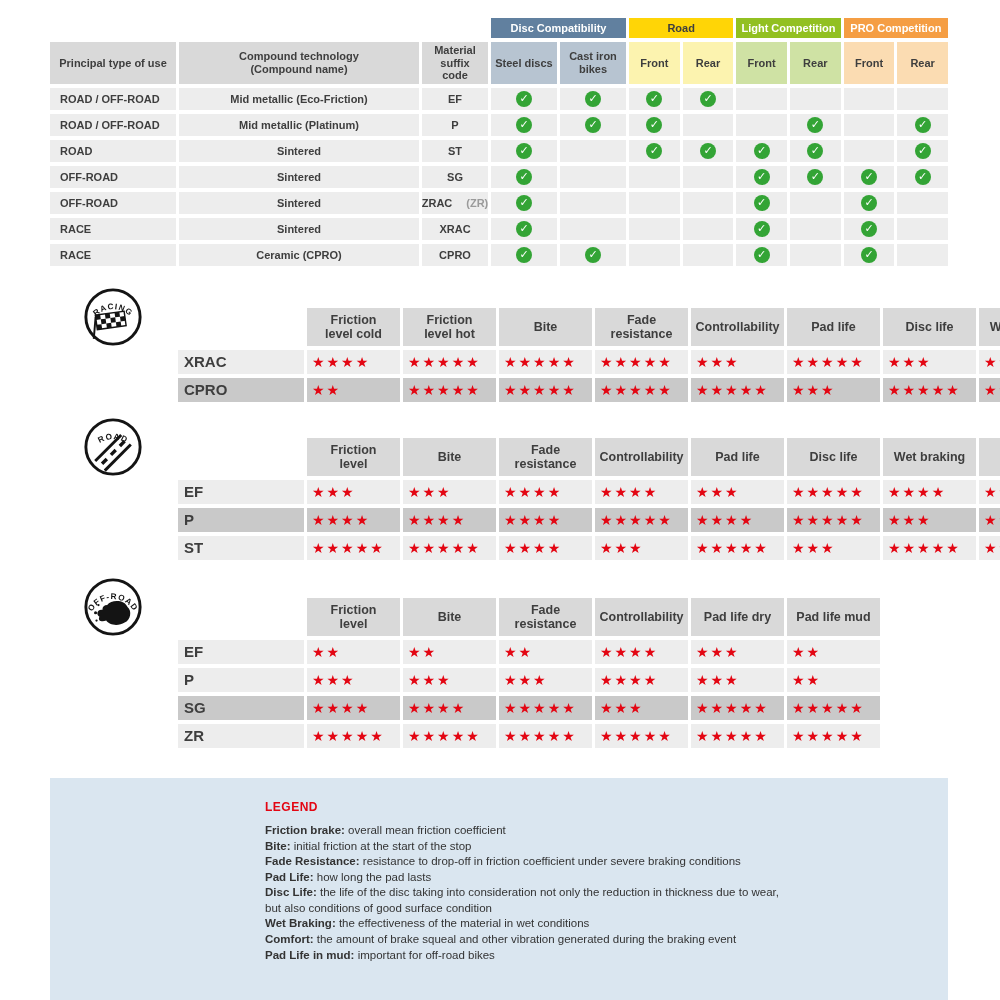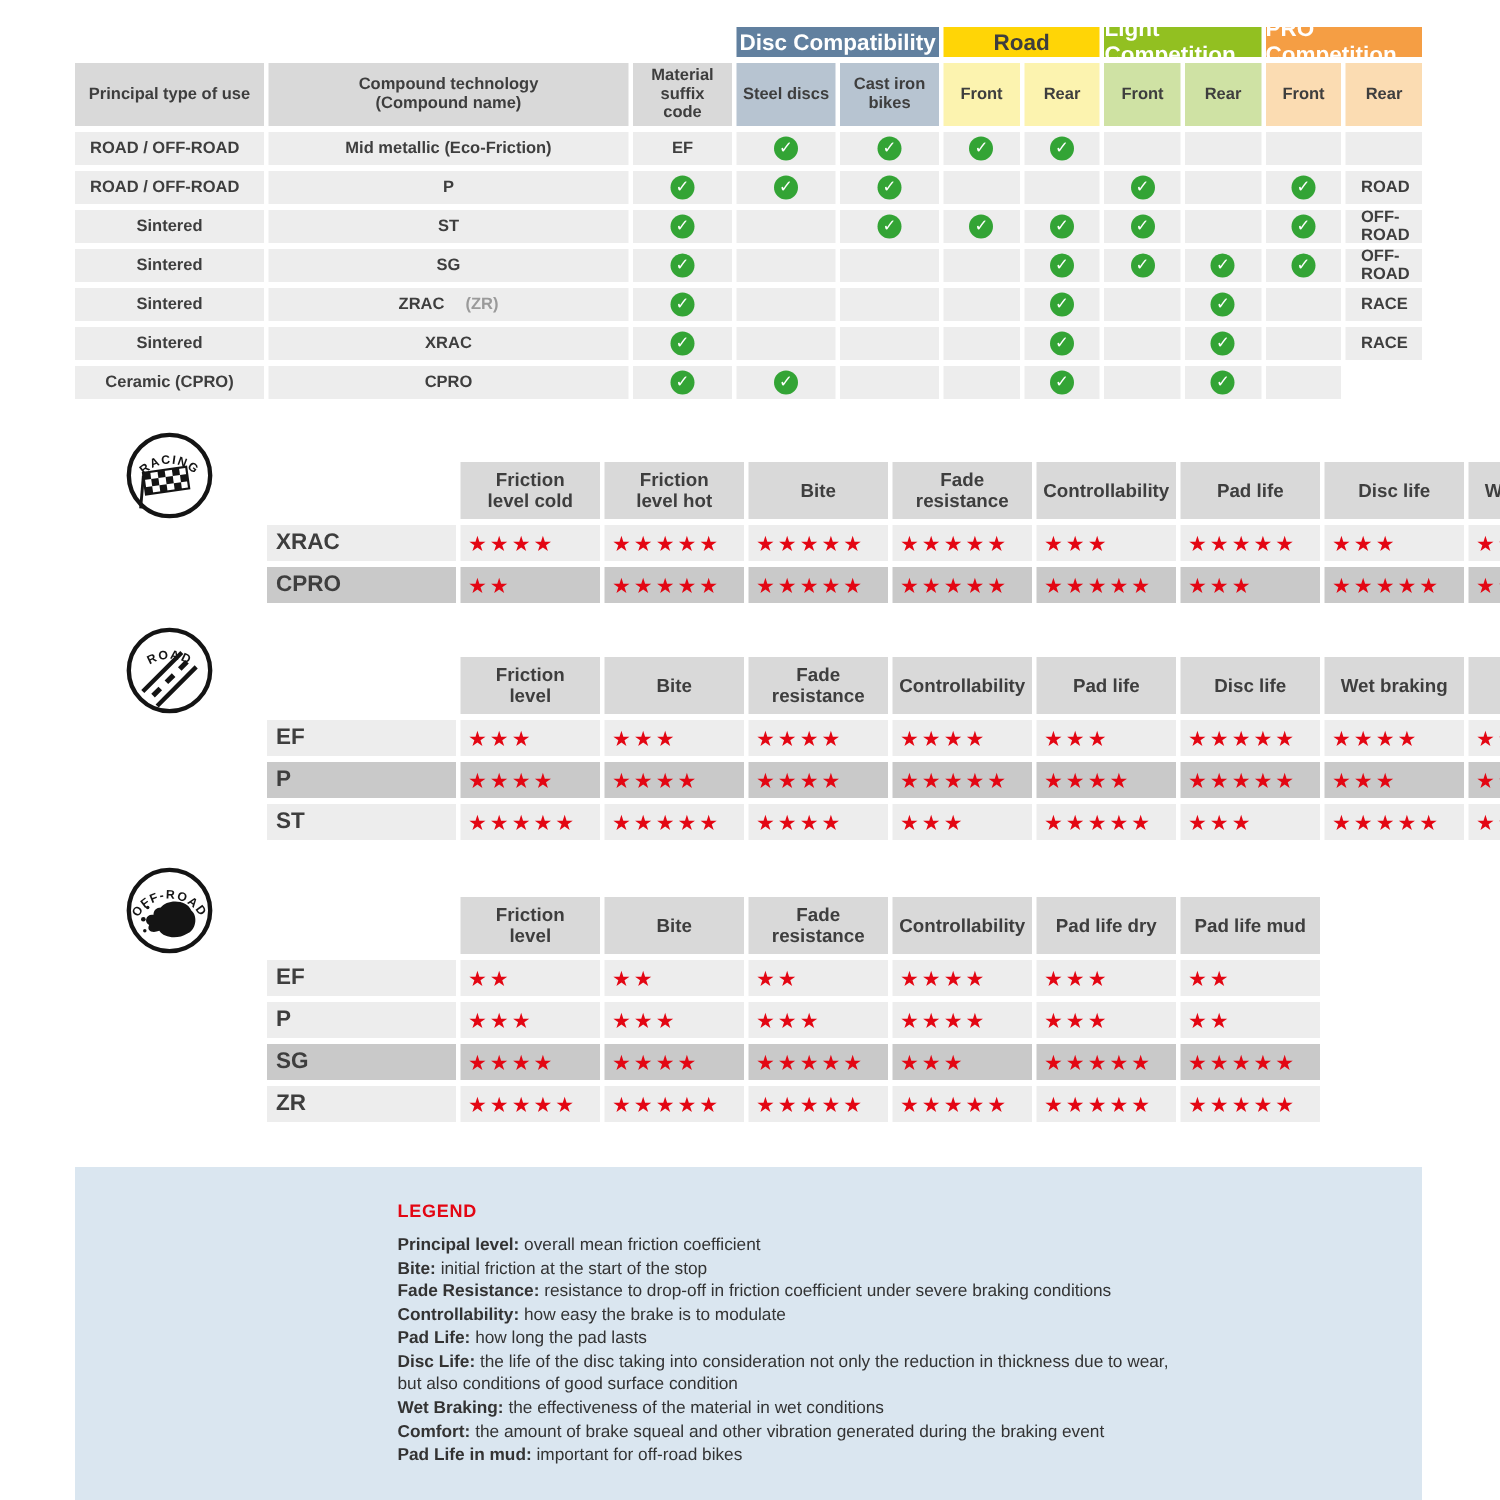--- a/index.html
+++ b/index.html
@@ -13,21 +13,21 @@
 
   
   .compat-grid {
     display:grid; width:898px;
     grid-template-columns:126px 240px 66px 66px 66px repeat(6,1fr);
     gap:4px 3px;
   }
   .cgap { height:20px; }
   .ghead {
     height:20px; display:flex; align-items:center; justify-content:center;
-    font-size:15px; font-weight:bold;
+    font-size:11px; font-weight:bold;
   }
   .chead {
     background:var(--header-gray); min-height:36px;
     display:flex; align-items:center; justify-content:center;
     text-align:center; font-size:11px; font-weight:bold; line-height:1.15;
     padding:2px 4px;
   }
   .ccell {
     background:var(--row-light); height:22px;
     display:flex; align-items:center; font-size:11px; font-weight:bold;
@@ -115,20 +115,21 @@
           <span class="check">✓</span>
         </div>
         <div class="ccell center">
           <span class="check">✓</span>
         </div>
         <div class="ccell center"></div>
         <div class="ccell center"></div>
         <div class="ccell center"></div>
         <div class="ccell center"></div>
         <div class="ccell use">ROAD / OFF-ROAD</div>
+        <div class="ccell comp">Mid metallic (Platinum)</div>
         <div class="ccell code">
           <span>P</span>
         </div>
         <div class="ccell center">
           <span class="check">✓</span>
         </div>
         <div class="ccell center">
           <span class="check">✓</span>
         </div>
         <div class="ccell center">
@@ -408,24 +409,23 @@
         <div class="rstars light">★★★★★</div>
         <div class="rstars light">★★★★★</div>
         <div class="rstars light">★★★★★</div>
         <div class="rstars light">★★★★★</div>
       </div>
   </section>
 
   <section class="legend">
     <div class="legend-title">LEGEND</div>
     <div>
-        <div class="legend-line"><b>Principal level:</b> <span>overall mean friction coefficient</span></div>
+        <div class="legend-line"><b>Friction brake:</b> <span>overall mean friction coefficient</span></div>
         <div class="legend-line"><b>Bite:</b> <span>initial friction at the start of the stop</span></div>
         <div class="legend-line"><b>Fade Resistance:</b> <span>resistance to drop-off in friction coefficient under severe braking conditions</span></div>
-        <div class="legend-line"><b>Controllability:</b> <span>how easy the brake is to modulate</span></div>
         <div class="legend-line"><b>Pad Life:</b> <span>how long the pad lasts</span></div>
         <div class="legend-line"><b>Disc Life:</b> <span>the life of the disc taking into consideration not only the reduction in thickness due to wear,</span></div>
         <div class="legend-line"><span>but also conditions of good surface condition</span></div>
         <div class="legend-line"><b>Wet Braking:</b> <span>the effectiveness of the material in wet conditions</span></div>
         <div class="legend-line"><b>Comfort:</b> <span>the amount of brake squeal and other vibration generated during the braking event</span></div>
         <div class="legend-line"><b>Pad Life in mud:</b> <span>important for off-road bikes</span></div>
       </div>
   </section>
 
 </div>

